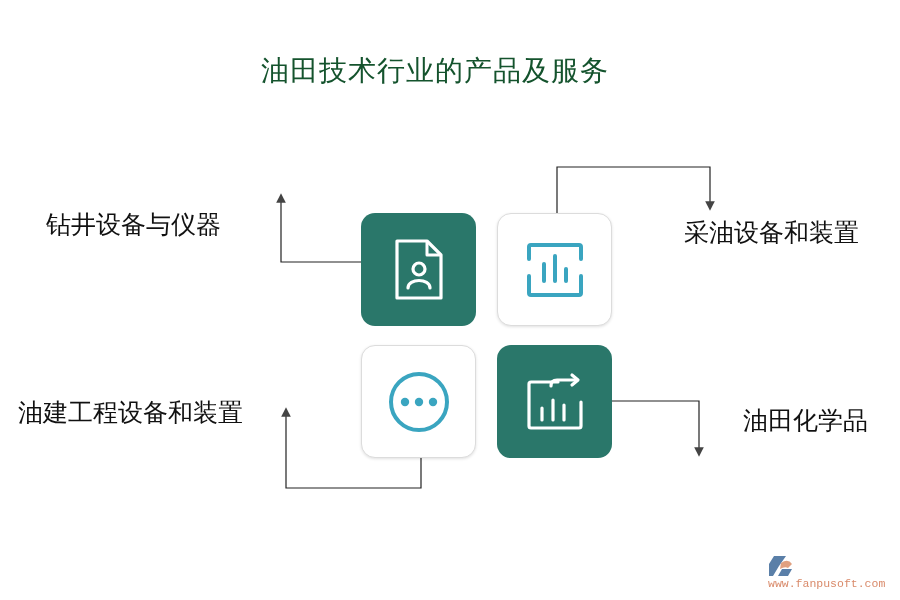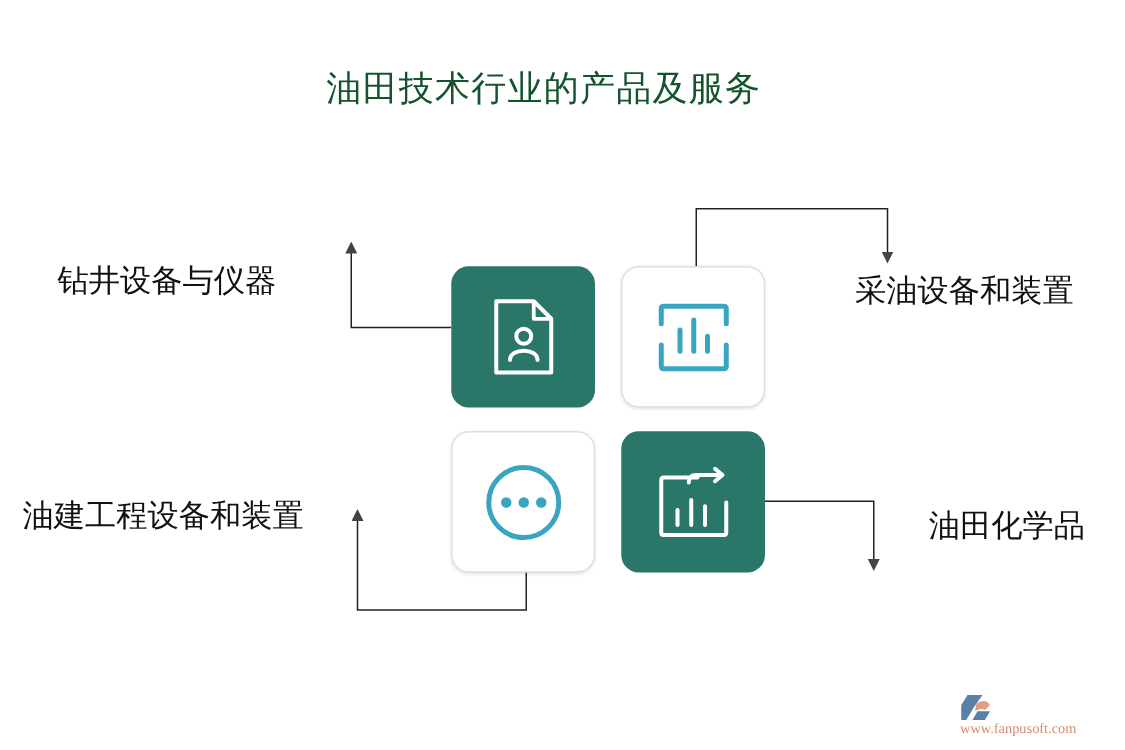--- a/index.html
+++ b/index.html
@@ -24,21 +24,21 @@
     svg.lines { position: absolute; left: 0; top: 0; }
     .logo {
       position: absolute; left: 768px; top: 552px; width: 130px; height: 40px;
     }
     .logo-brand {
       position: absolute; left: 28px; top: 0; font-size: 21px; color: #5a7fa8;
       font-family: "DejaVu Sans", "Liberation Sans", sans-serif; letter-spacing: 1px;
     }
     .logo-url {
       position: absolute; left: 0; top: 25px; font-size: 11.5px; color: #d98a6a;
-      font-family: Liberation Serif, serif;
+      font-family: Liberation Mono, monospace;
     }
   </style>
 </head>
 <body>
 
 <div class="title">油田技术行业的产品及服务</div>
 
 <svg class="lines" width="900" height="600">
   <defs>
     <marker id="arr" markerWidth="8" markerHeight="8" refX="4" refY="4" orient="auto">

